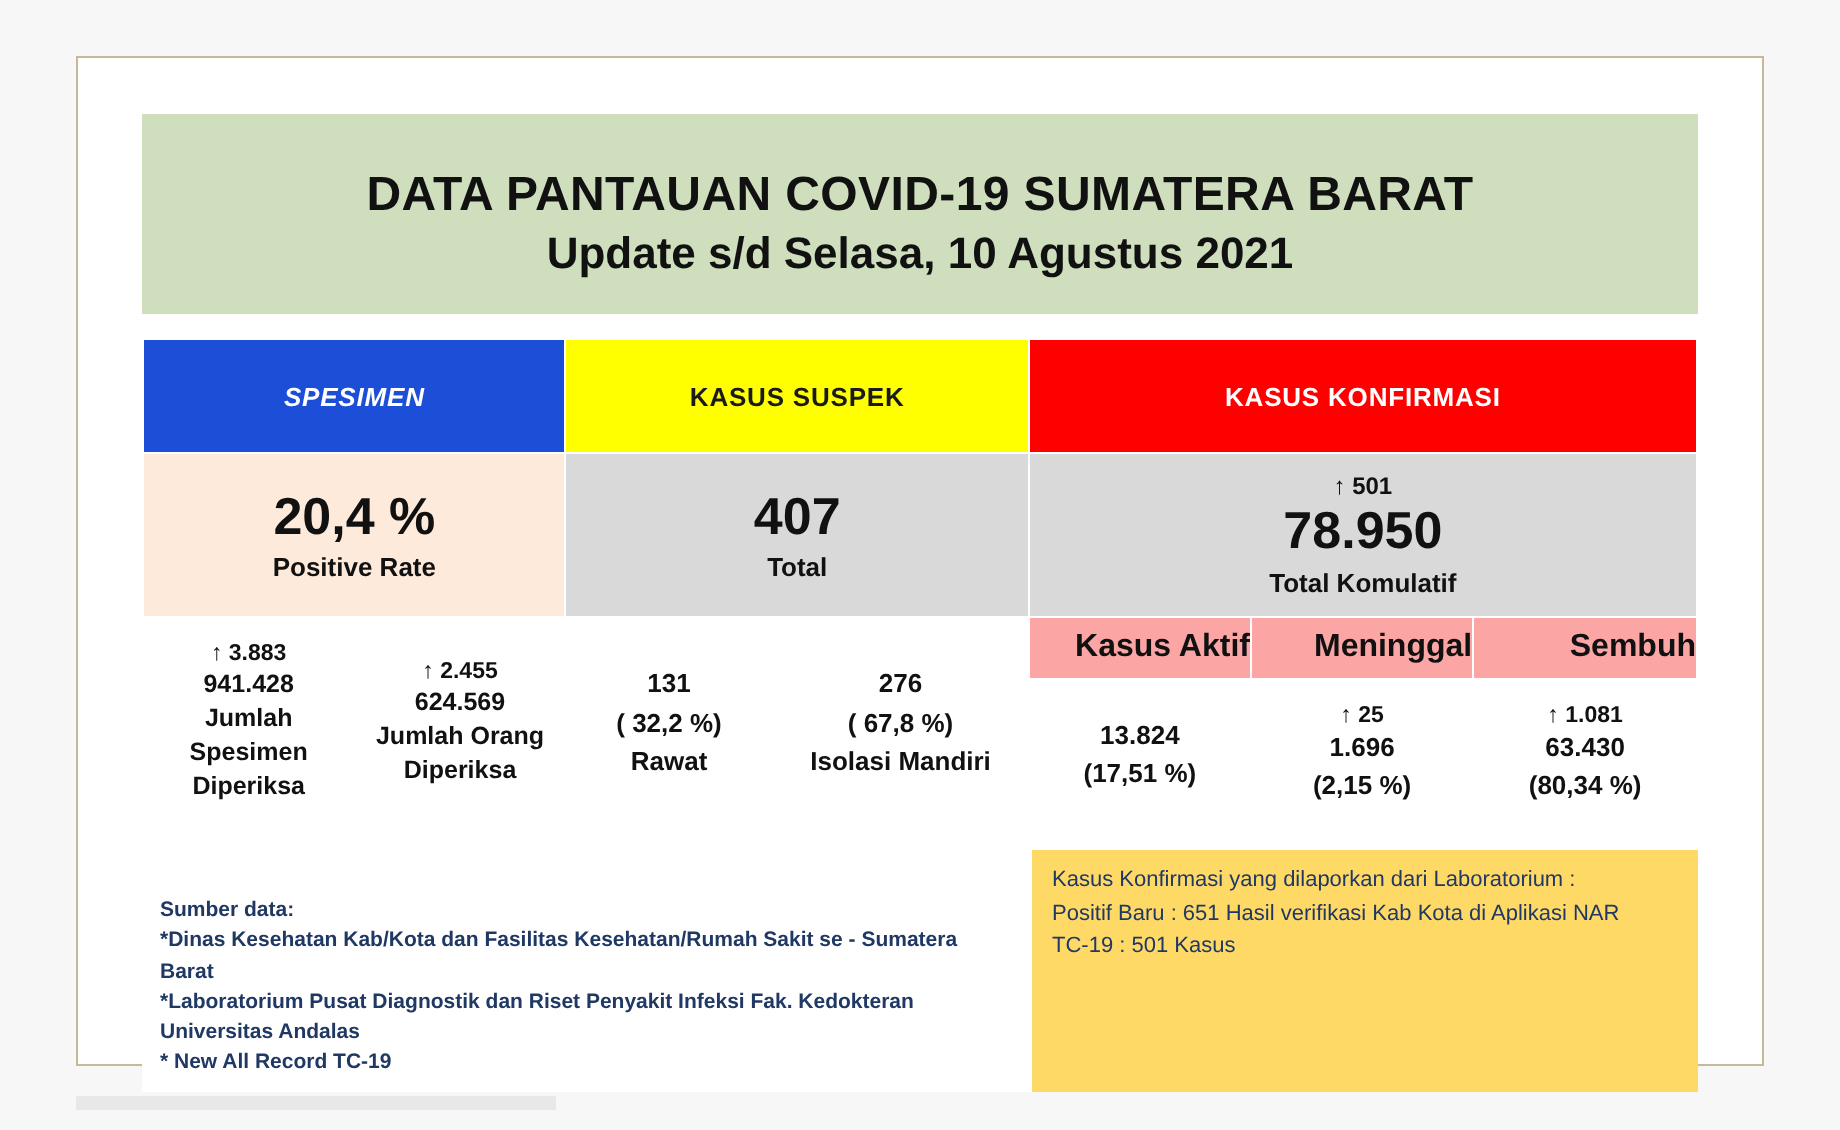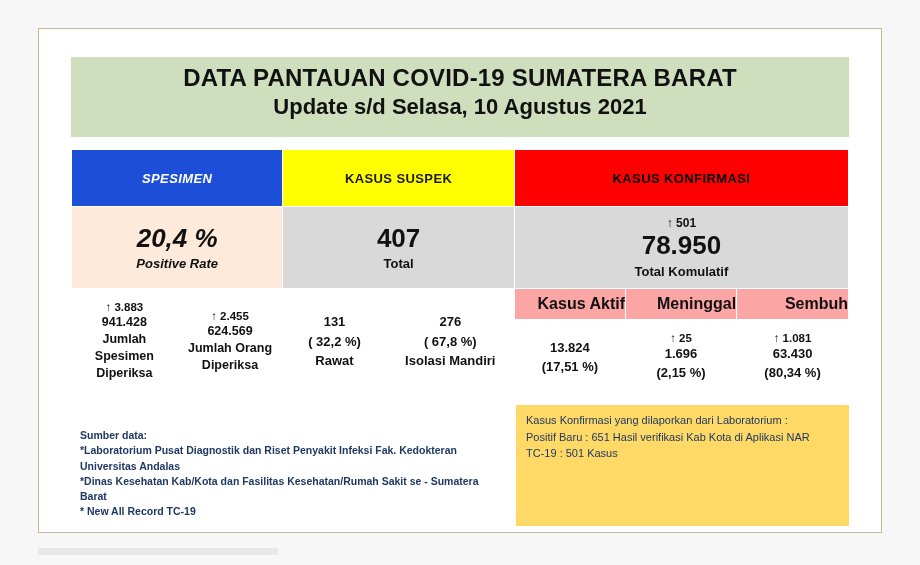--- a/index.html
+++ b/index.html
@@ -38,21 +38,21 @@
     width: 240px;
     height: 7px;
     background: #e8e8e8;
   }
 
   
   .title-box {
     margin: 14px 14px 0 14px;
     background: #cfdfbe;
     text-align: center;
-    padding: 6px 8px 16px 8px;
+    padding: 26px 8px 16px 8px;
   }
   .title-line1 {
     font-size: 24px;
     font-weight: bold;
     color: #111111;
     letter-spacing: 0.2px;
     line-height: 1.22;
   }
   .title-line2 {
     font-size: 22px;
@@ -77,24 +77,24 @@
 
   .hdr {
     height: 56px;
     text-align: center;
     font-size: 13px;
     font-weight: bold;
     letter-spacing: 0.4px;
   }
   .hdr-spesimen { background: #1d4ed8; color: #ffffff; font-style: italic; }
   .hdr-suspek   { background: #ffff00; color: #1a1a1a; }
-  .hdr-konfirm  { background: #ff0000; color: #000000; margin-top: 13px; }
+  .hdr-konfirm  { background: #ff0000; color: #ffffff; margin-top: 13px; }
 
   .row2 { height: 82px; text-align: center; }
-  .cell-rate { background: #fdeada; font-style: italic; }
+  .cell-rate { background: #fdeada; }
   .cell-gray { background: #d9d9d9; }
   .cell-konf { background: #d9d9d9; }
 
   .big-num {
     font-size: 26px;
     font-weight: bold;
     color: #111111;
     line-height: 1.1;
   }
   .sub-label {
@@ -272,22 +272,22 @@
             <div class="mid-num">63.430</div>
             <div class="mid-num">(80,34 %)</div>
           </td>
         </tr>
       </tbody>
     </table>
 
     <div class="footer">
       <div class="footer-left">
         <div class="src-title">Sumber data:</div>
+        <div class="src-line">*Dinas Kesehatan Kab/Kota  dan Fasilitas Kesehatan/Rumah Sakit se - Sumatera Barat</div>
         <div class="src-line">*Laboratorium  Pusat Diagnostik dan Riset  Penyakit Infeksi Fak. Kedokteran Universitas Andalas</div>
-        <div class="src-line">*Dinas Kesehatan Kab/Kota  dan Fasilitas Kesehatan/Rumah Sakit se - Sumatera Barat</div>
         <div class="src-line">* New All Record TC-19</div>
       </div>
       <div class="footer-right">
         <div class="note-line">Kasus Konfirmasi yang dilaporkan dari Laboratorium :</div>
         <div class="note-line">Positif Baru : 651 Hasil verifikasi Kab Kota di Aplikasi NAR</div>
         <div class="note-line">TC-19 : 501 Kasus</div>
       </div>
     </div>
 
   </div>

